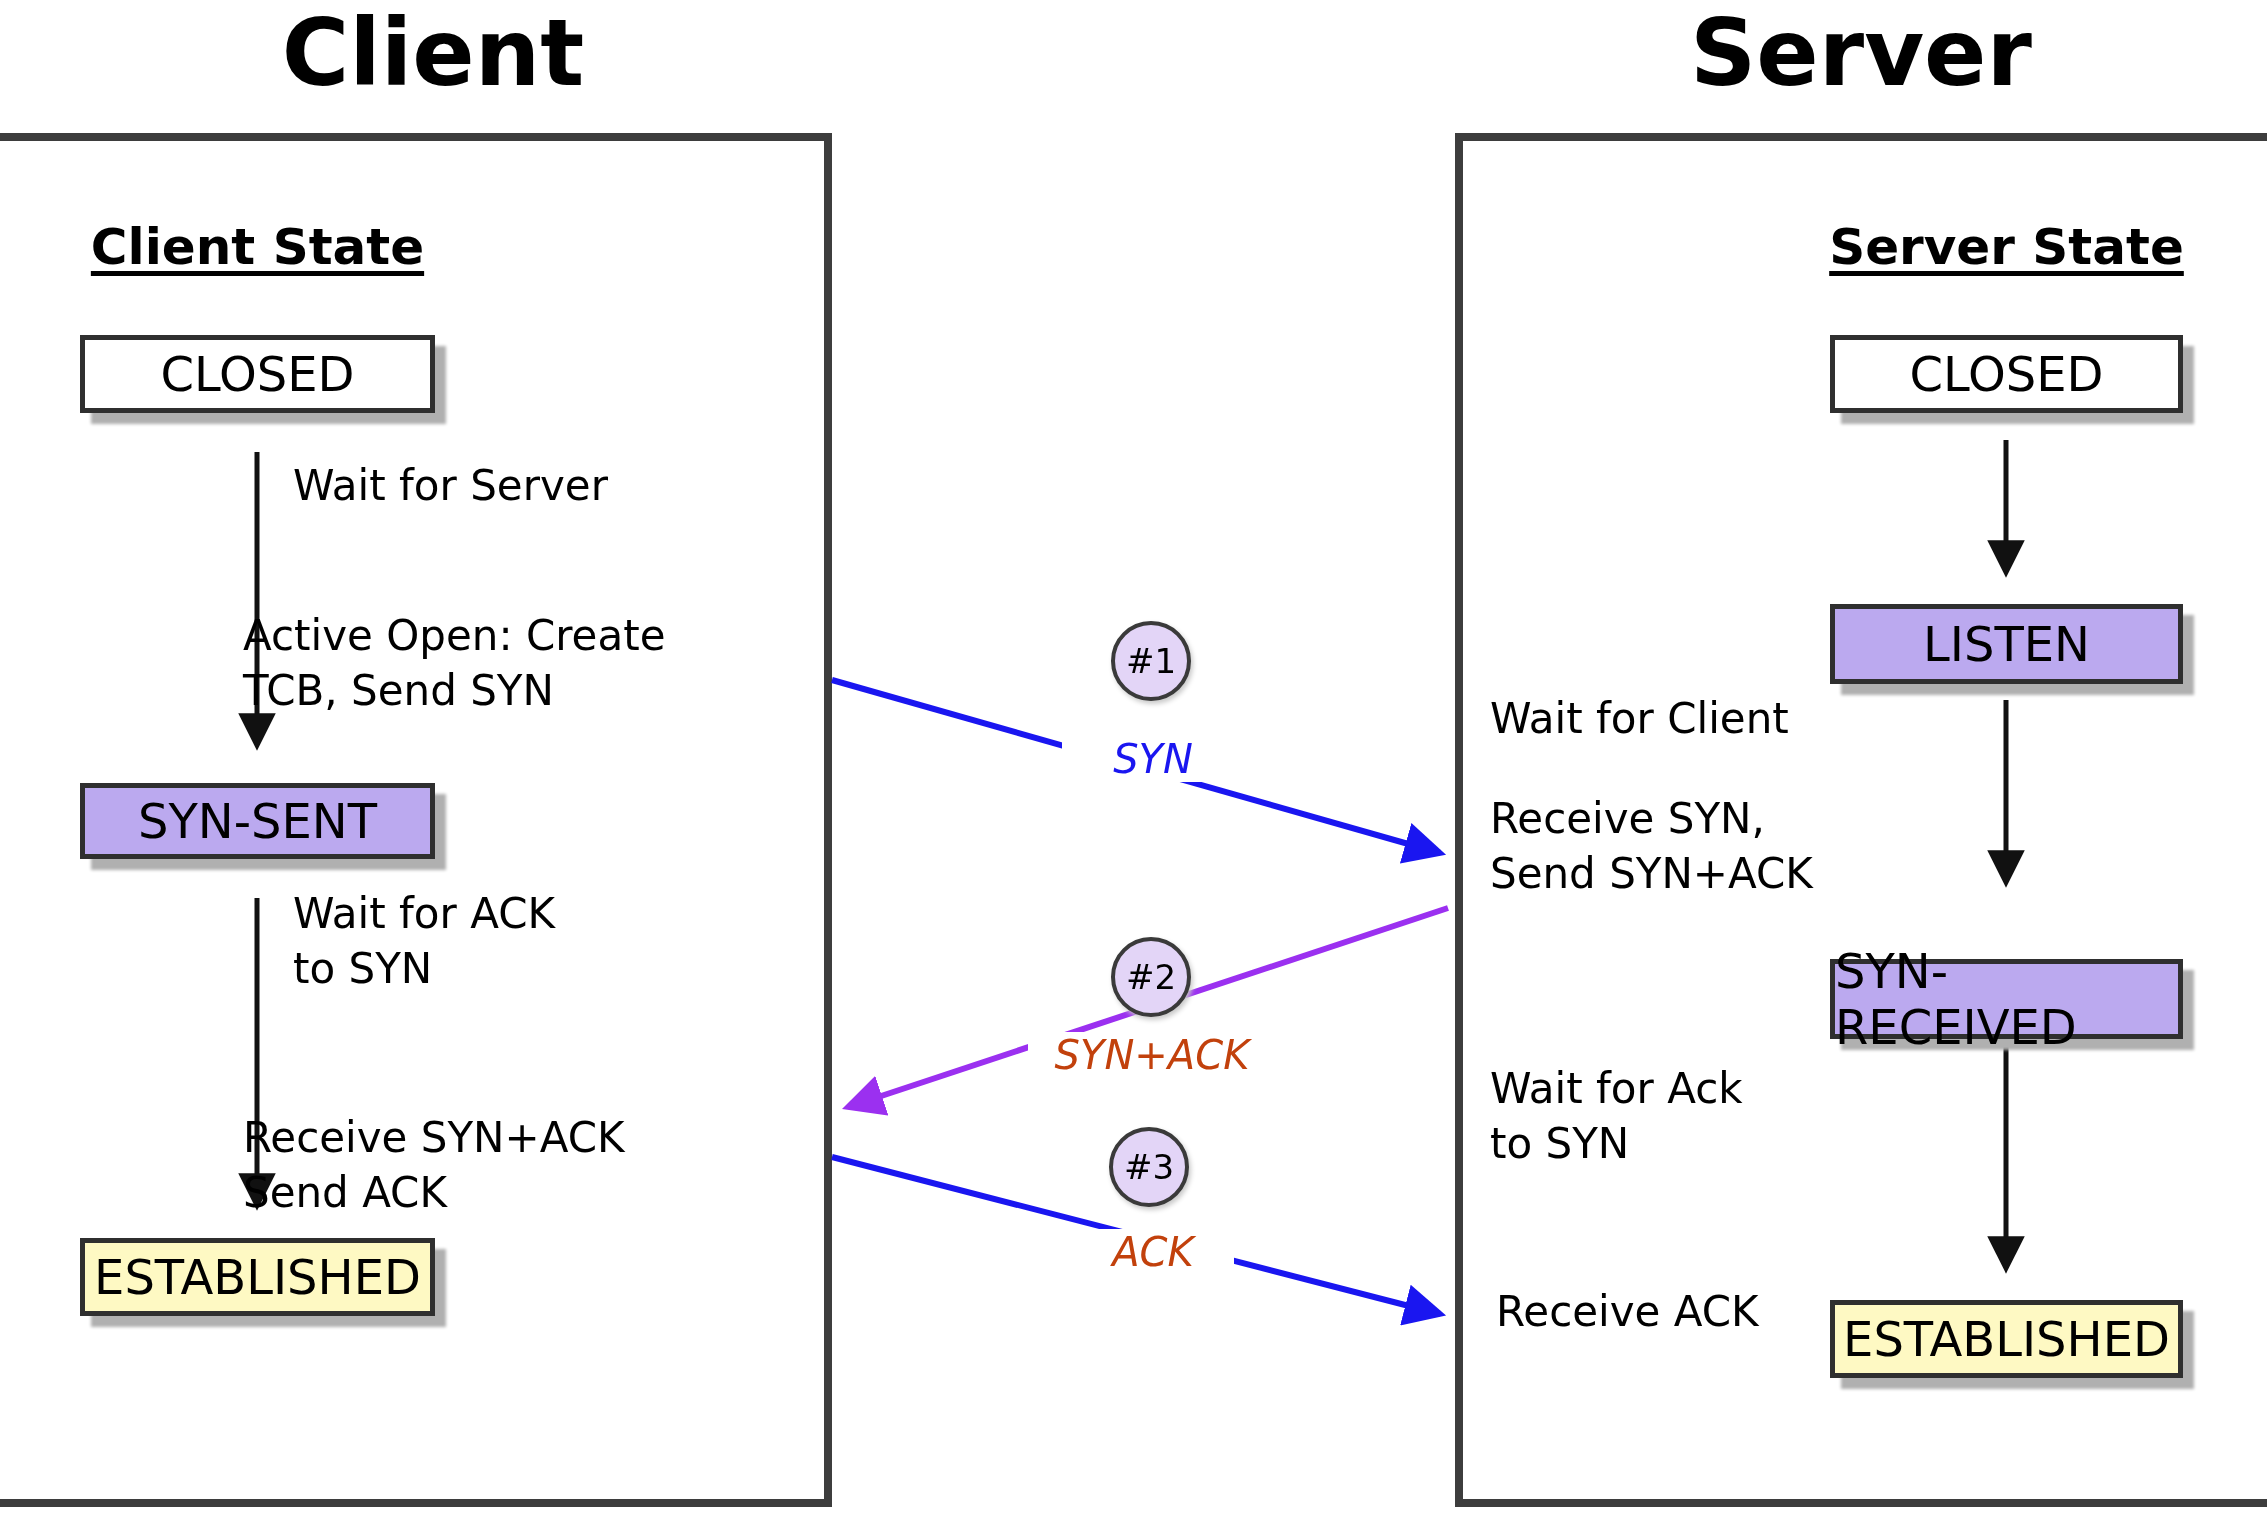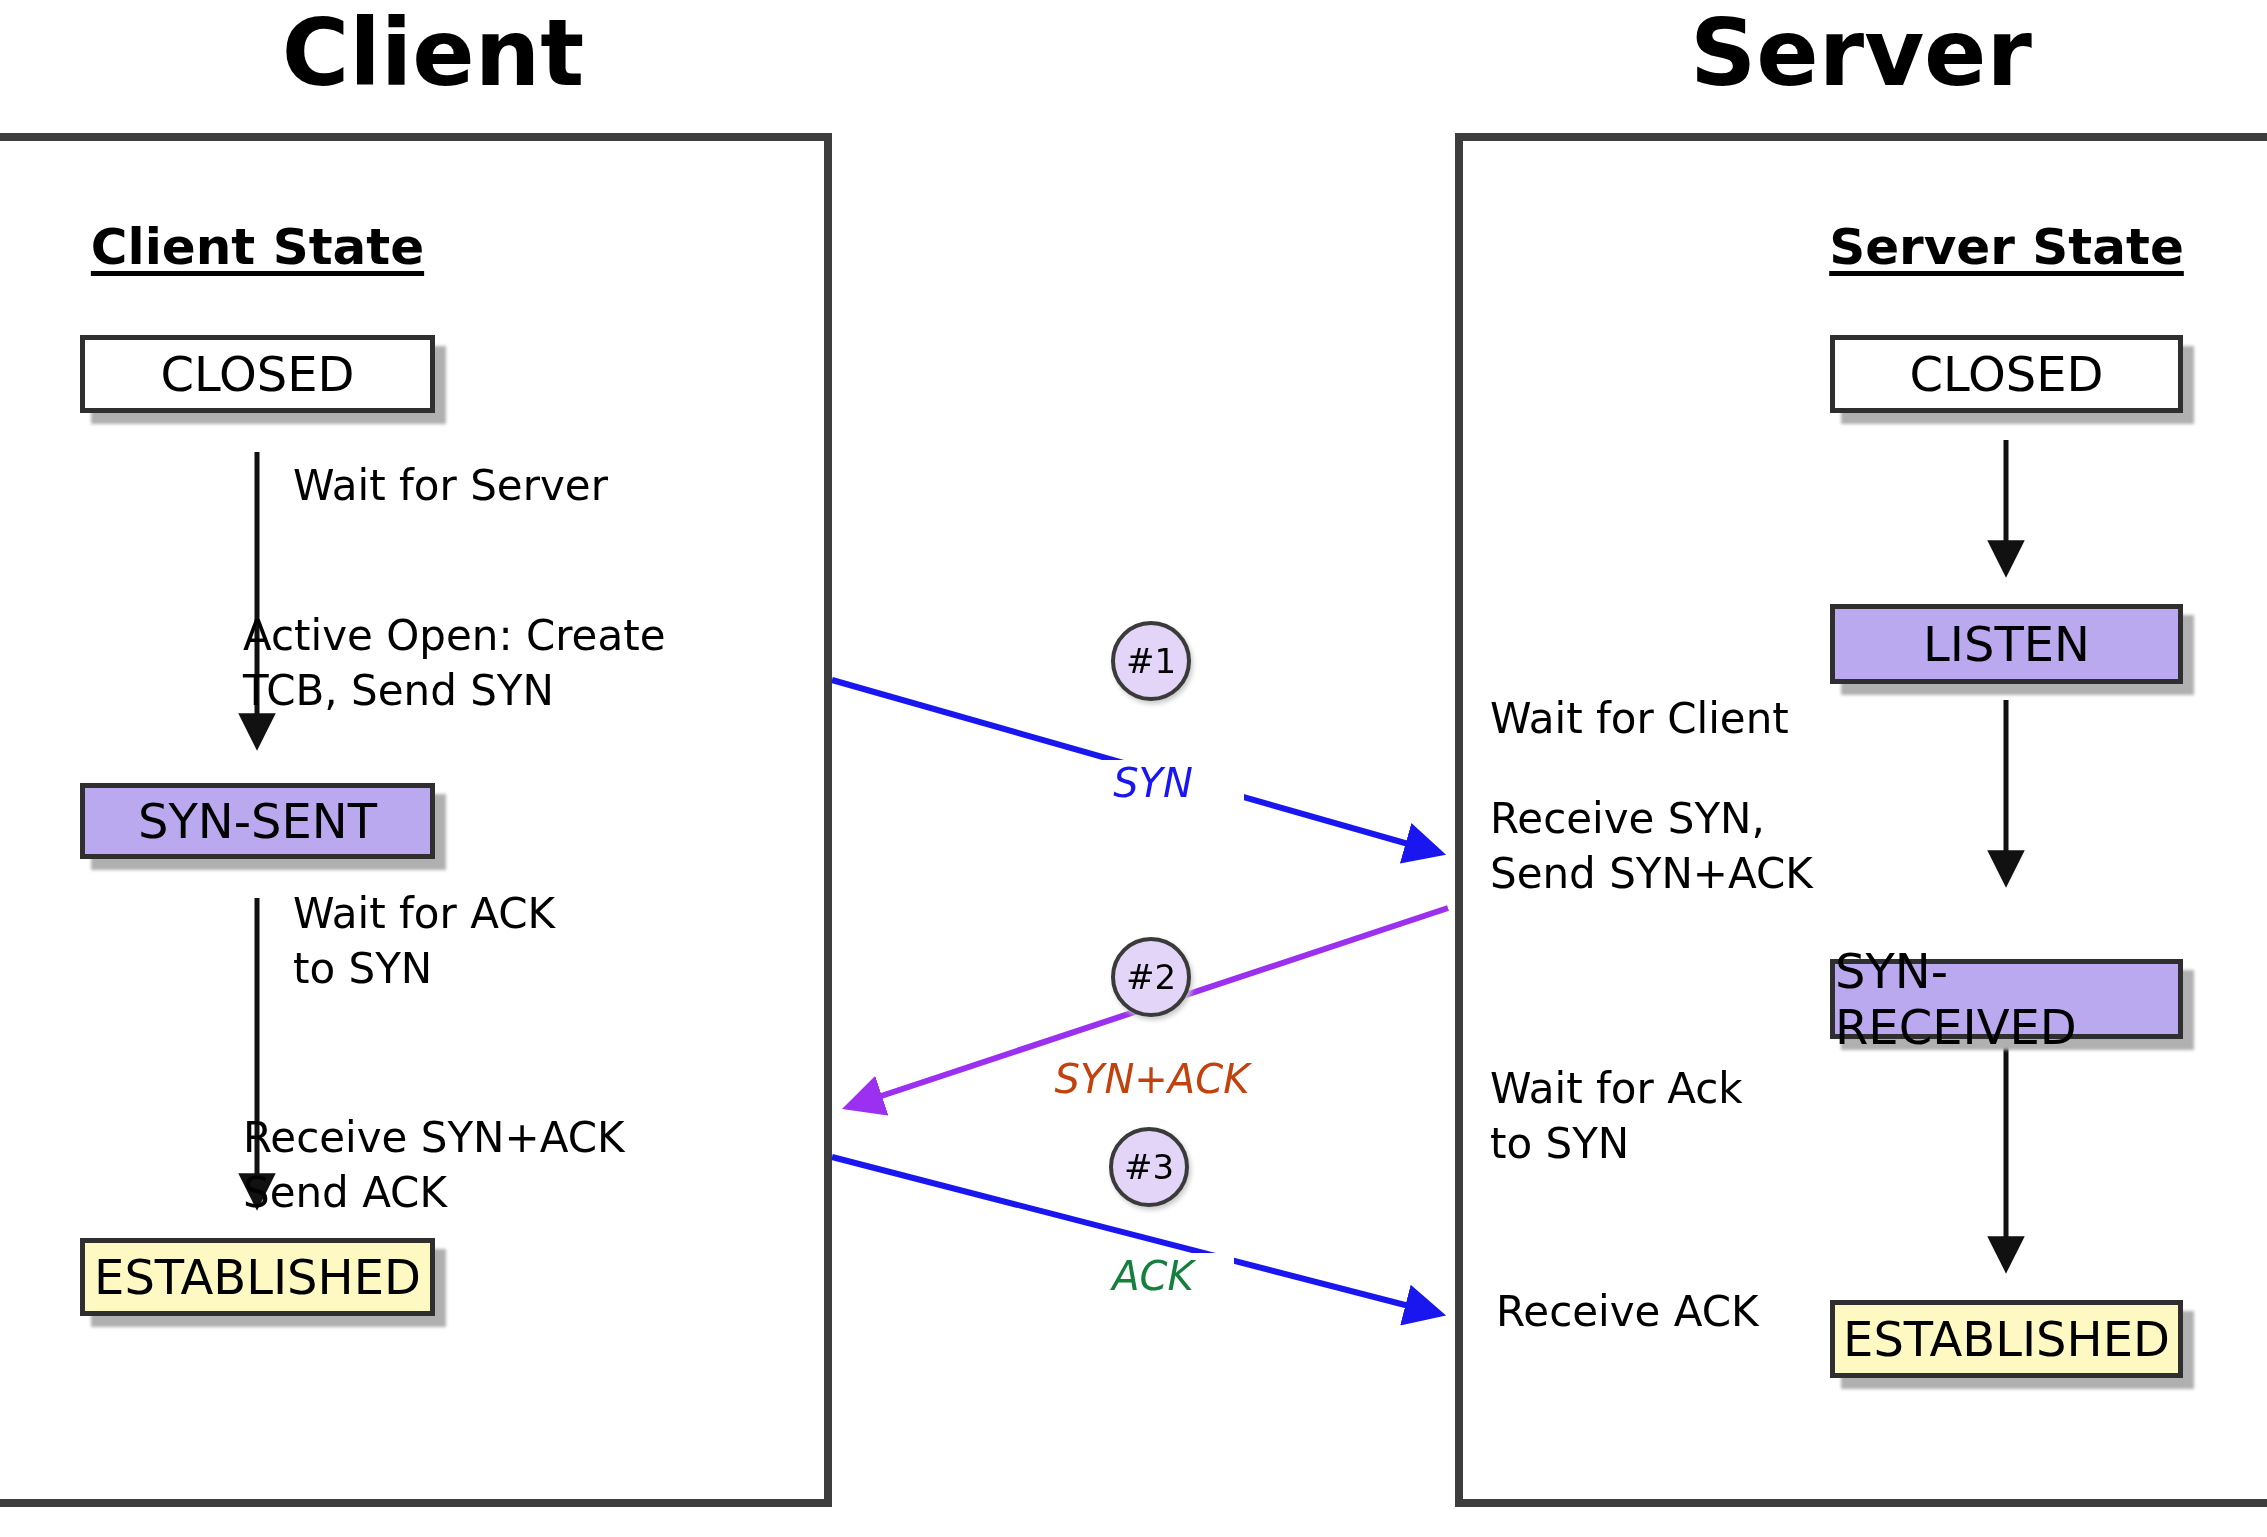--- a/index.html
+++ b/index.html
@@ -25,21 +25,21 @@
   .annotation.left{text-align:left;}
   #arrow-layer{position:absolute;left:0;top:0;z-index:2;}
   .msg-badge{
     position:absolute;width:72px;height:72px;border-radius:50%;
     border:4px solid #3a3a3a;background:#e3d5f7;box-shadow:2px 3px 5px #c9c9c9;
     display:flex;align-items:center;justify-content:center;
     font-size:34px;z-index:4;
   }
   .msg-label{
     position:absolute;font-size:40px;font-style:italic;text-align:center;
-    background:#ffffff;padding:0 6px;z-index:4;margin-top:24px;
+    background:#ffffff;padding:0 6px;z-index:4;
   }
 </style>
 </head>
 <body>
 
 <div id="stage">
 
   <div class="panel" style="left:-12px;top:133px;width:828px;height:1358px;"></div>
   <div class="panel" style="left:1455px;top:133px;width:824px;height:1358px;"></div>
 
@@ -97,15 +97,15 @@
   <div class="annotation left" style="left:1490px;top:1061px;width:430px;">Wait for Ack
 to SYN</div>
   <div class="annotation left" style="left:1496px;top:1284px;width:430px;">Receive ACK</div>
 
   <div class="msg-badge" style="left:1111px;top:621px;">#1</div>
   <div class="msg-badge" style="left:1111px;top:937px;">#2</div>
   <div class="msg-badge" style="left:1109px;top:1127px;">#3</div>
 
   <div class="msg-label" style="left:1062px;top:736px;width:170px;color:#1a16f0;">SYN</div>
   <div class="msg-label" style="left:1028px;top:1032px;width:236px;color:#c2410c;">SYN+ACK</div>
-  <div class="msg-label" style="left:1072px;top:1229px;width:150px;color:#15803d;">ACK</div>
+  <div class="msg-label" style="left:1072px;top:1229px;width:150px;color:#c2410c;">ACK</div>
 
 </div>
 
 </body></html>

